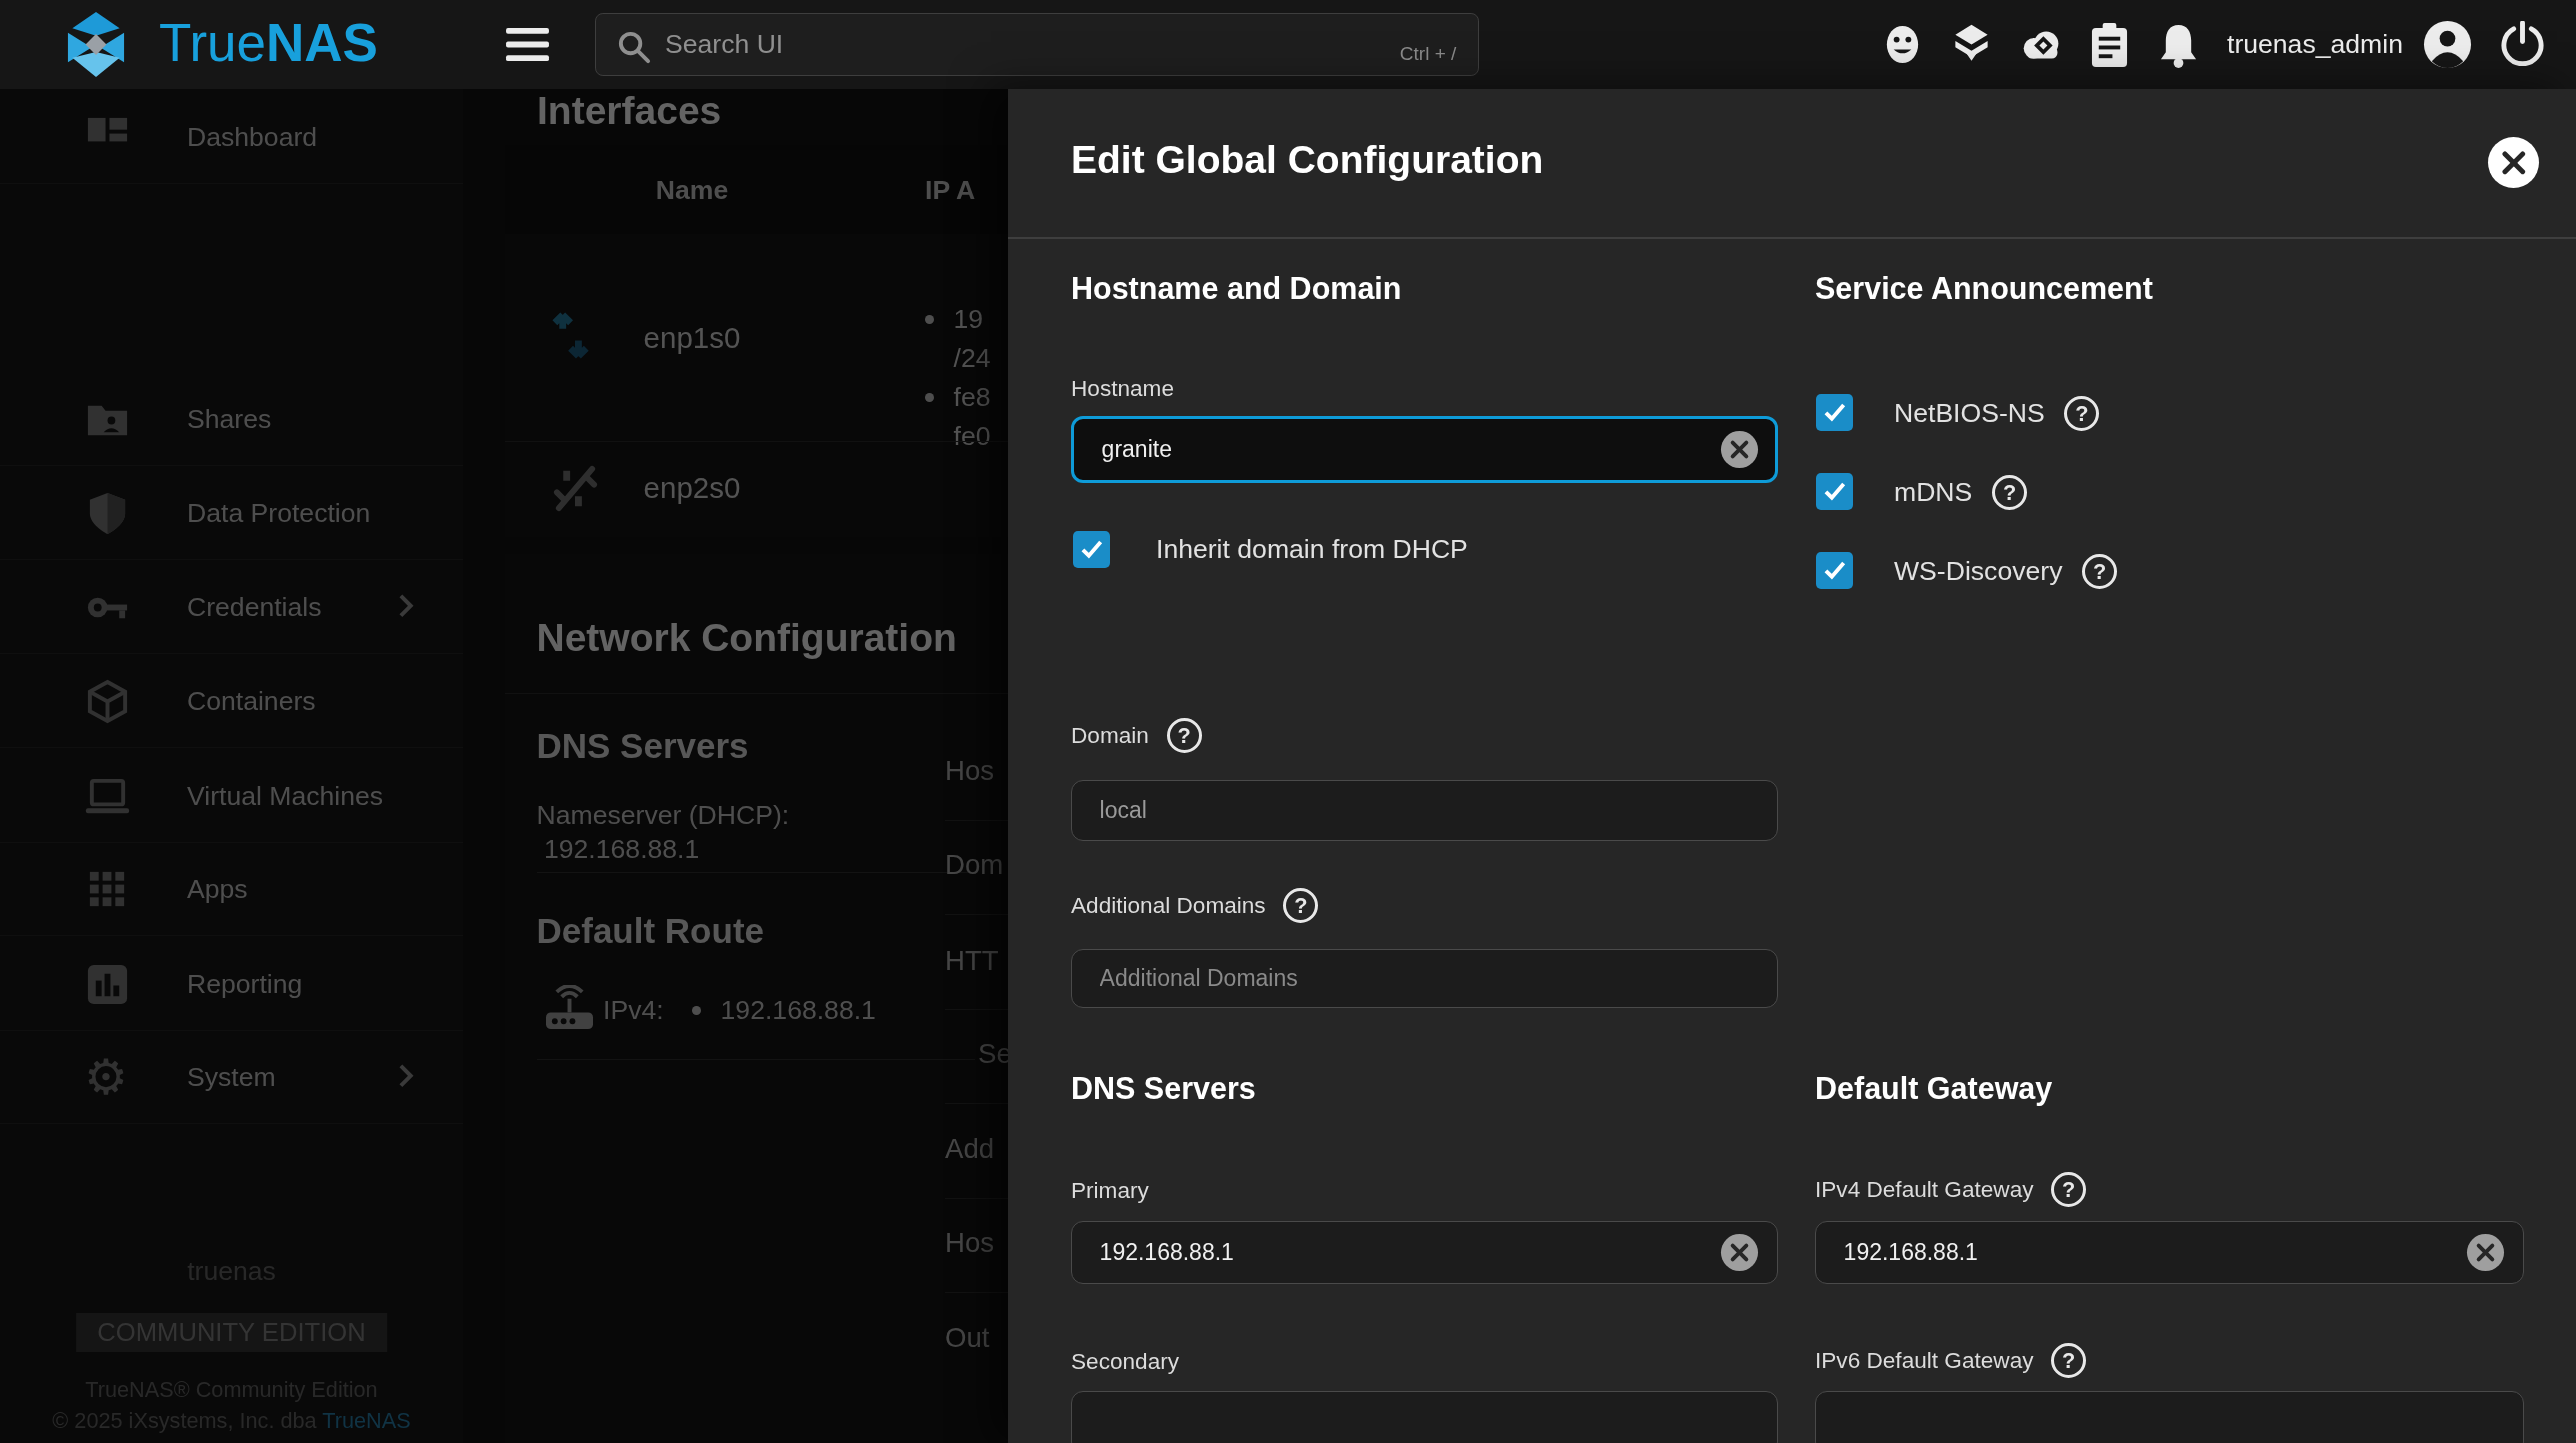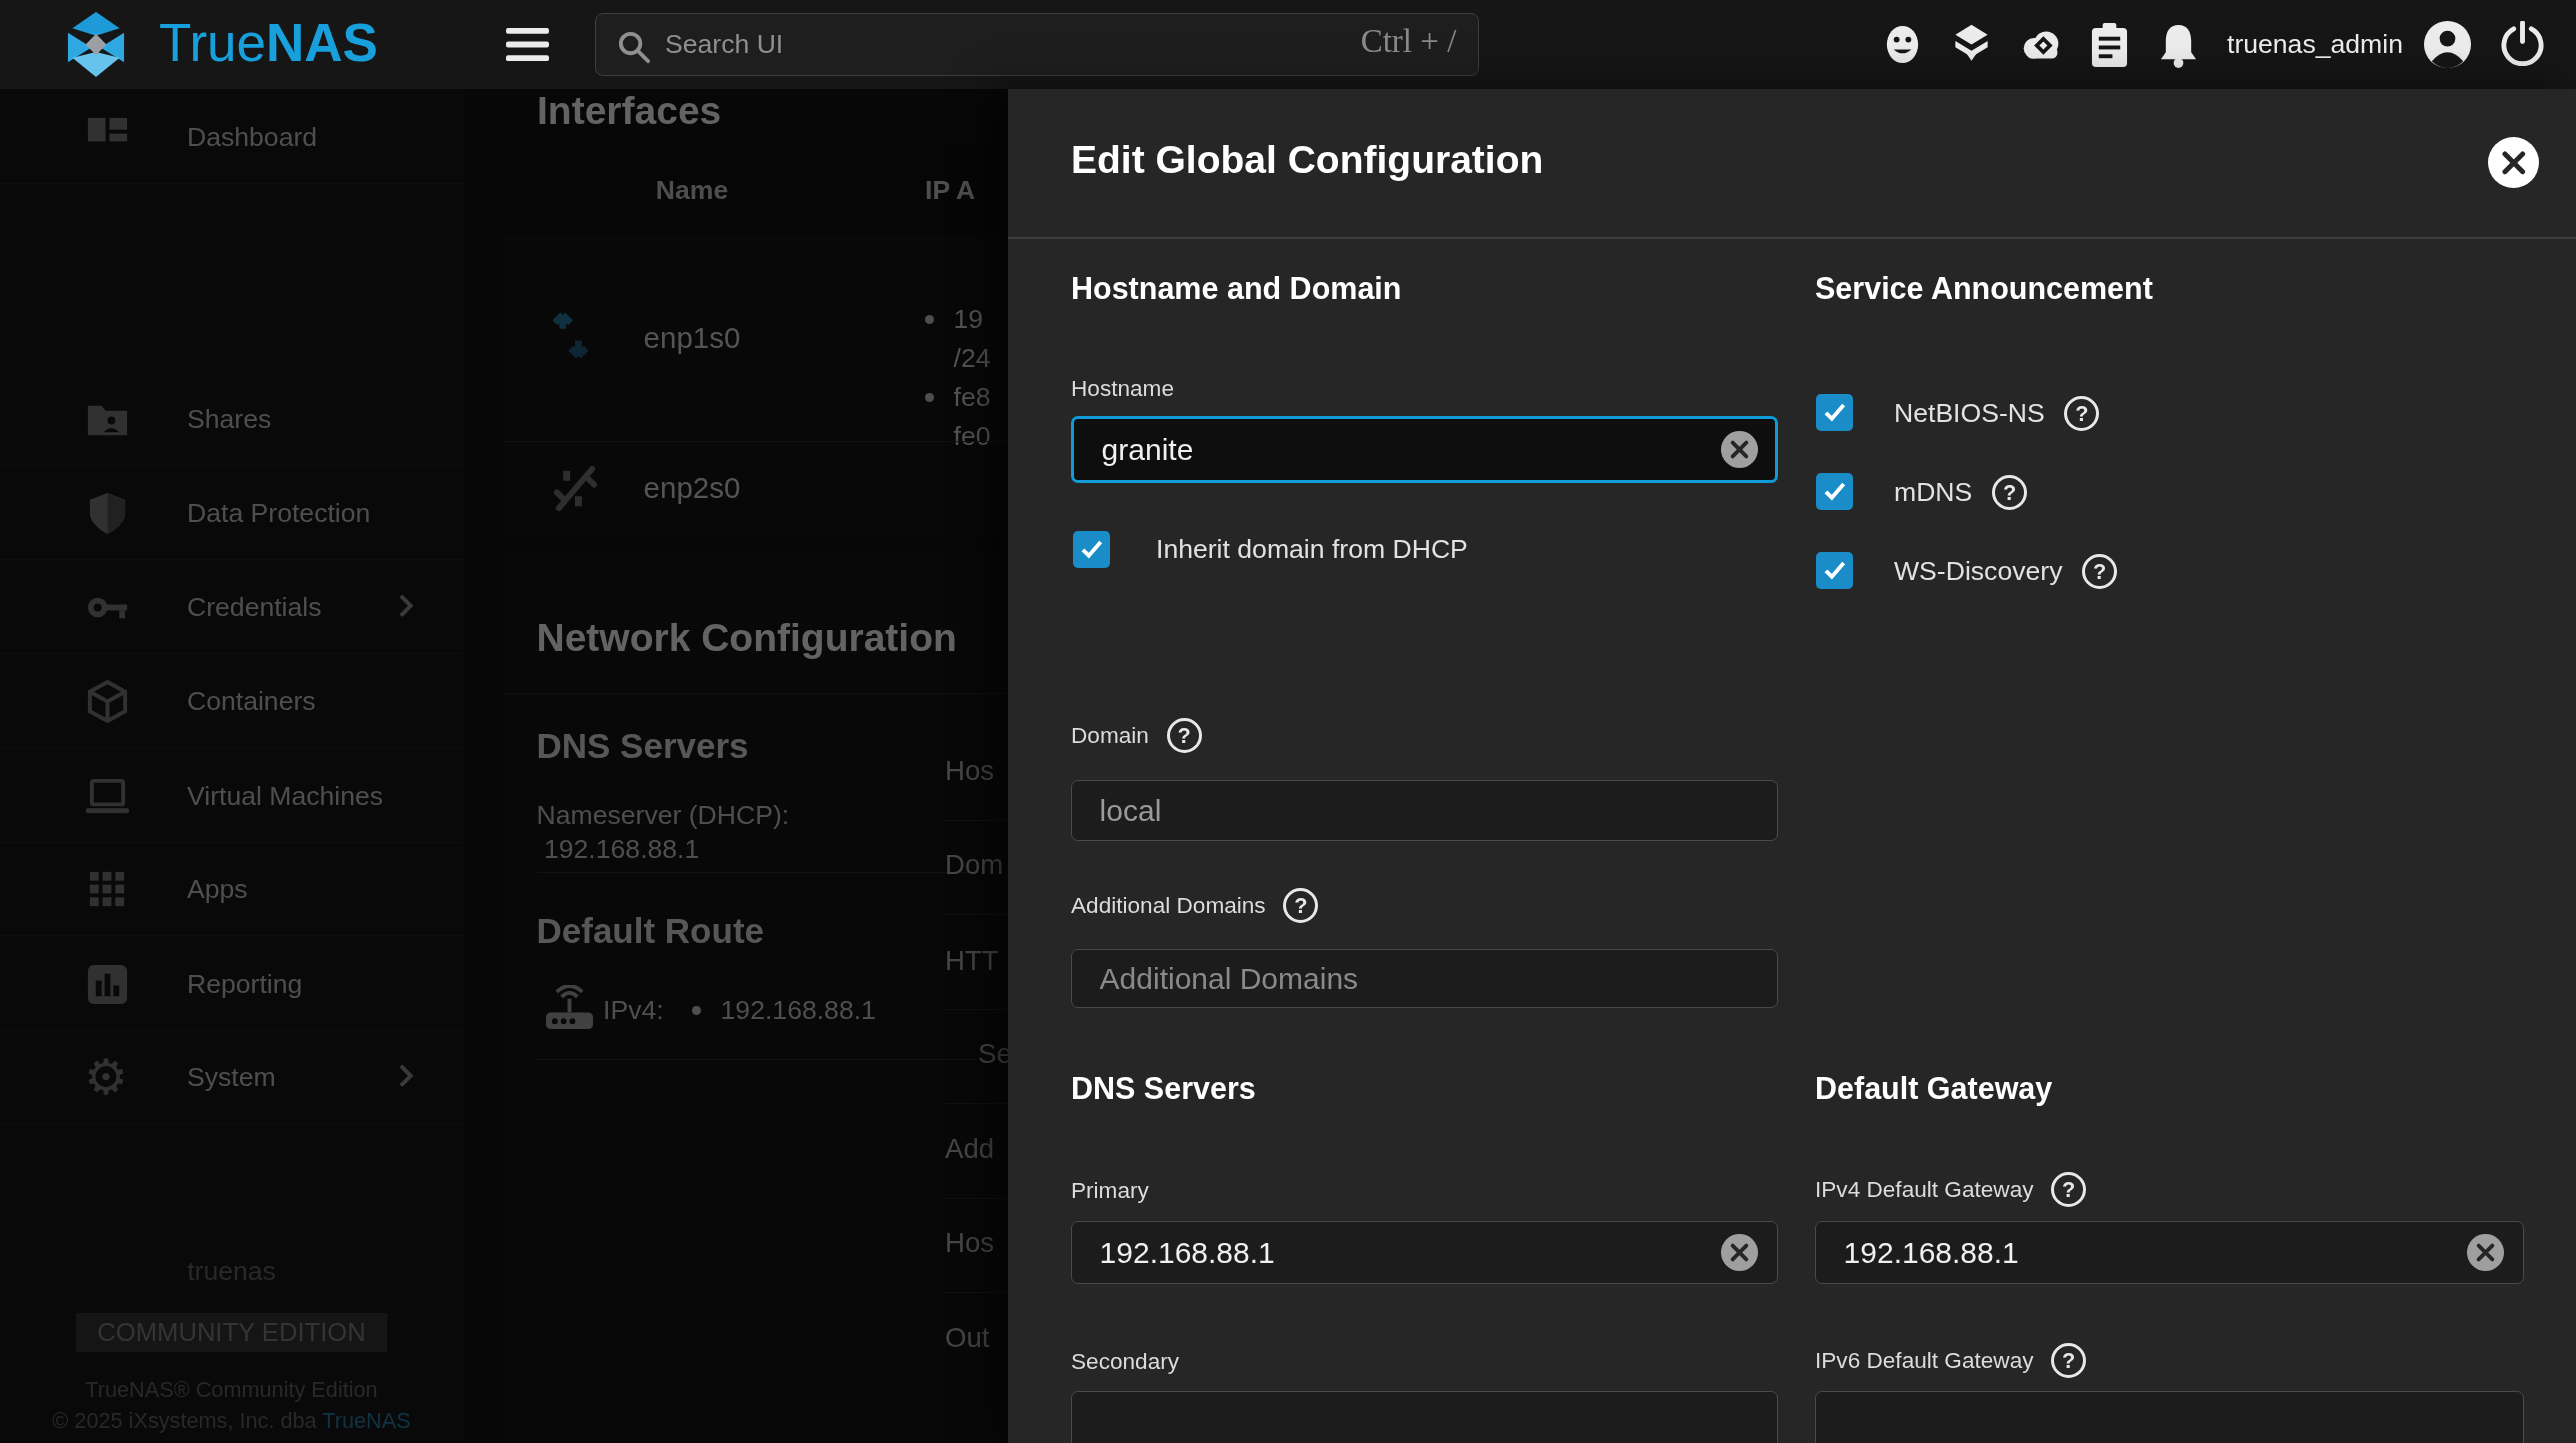--- a/index.html
+++ b/index.html
@@ -10,21 +10,21 @@
 
   
   #topbar { position:absolute; left:0; top:0; width:2576px; height:89px; background:#161616; z-index:20; }
   .logo-text { font-size:53px; color:#18a0dc; letter-spacing:0; white-space:nowrap; }
   .logo-text b { font-weight:700; }
   .searchbox { position:absolute; left:595px; top:12.8px; width:884px; height:63px; background:#1e1e1e;
                border:1px solid #3e3e3e; border-radius:7.9px; }
   .searchbox input { position:absolute; left:69px; top:0; width:650px; height:61px; background:transparent;
                border:none; outline:none; color:#d8d8d8; font-size:26.6px; font-family:"Liberation Sans",sans-serif; }
   .searchbox input::placeholder { color:#8f8f8f; }
-  .shortcut { position:absolute; right:21.7px; top:9px; font-size:33px; color:#8a8a8a;font-family:Liberation Serif, serif; }
+  .shortcut { position:absolute; right:21.7px; top:29px; font-size:19px; color:#8a8a8a; }
   .topicon { position:absolute; top:22.6px; width:43px; height:43px; cursor:pointer; }
   .username { position:absolute; left:2227px; top:28.5px; width:193px; font-size:26.6px; color:#ececec; white-space:nowrap; }
 
   
   #sidebar { position:absolute; left:0; top:89px; width:463px; height:1354px; background:#111111; z-index:1; }
   .nav-item { position:absolute; left:0; width:463px; height:94px; border-bottom:1px solid #1c1c1c; cursor:pointer; }
   .nav-item .nicon { position:absolute; left:84px; top:23.6px; width:47px; height:47px; }
   .nav-item .nlabel { position:absolute; left:187px; top:31.5px; font-size:26.6px; color:#8f8f8f; white-space:nowrap; }
   .nav-item .chev { position:absolute; right:44px; top:33px; }
   .gear-glyph { font-size:49px; color:#5a5a5a; line-height:47px; }
@@ -46,22 +46,22 @@
   .clip-label { position:absolute; left:440px; width:76px; overflow:hidden; font-size:27.6px; color:#808080; white-space:nowrap; }
 
   
   #backdrop { position:absolute; left:0; top:89px; width:2576px; height:1354px; background:rgba(0,0,0,0.45); z-index:10; }
   #modal { position:absolute; left:1008px; top:89px; width:1568px; height:1354px; background:#262626; z-index:30;
            box-shadow:-17.7px 0 39px rgba(0,0,0,0.55); }
   .m-title { position:absolute; left:63px; top:49px; font-size:39px; font-weight:700; color:#ffffff; white-space:nowrap; }
   .m-div { position:absolute; left:0; top:148px; width:1568px; height:2px; background:#3e3e3e; }
   .sec-h { position:absolute; font-size:30.5px; font-weight:700; color:#ffffff; white-space:nowrap; }
   .f-label { position:absolute; font-size:22.6px; color:#dcdcdc; white-space:nowrap; display:flex; align-items:center; gap:17.7px; }
-  .tinput { position:absolute; background:#1c1c1c; border:1px solid #4a4a4a; border-radius:7px; color:#f0f0f0;
-            font-size:30px; font-family:"Liberation Sans",sans-serif; padding:0 69px 0 27.6px; outline:none; }
+  .tinput { position:absolute; background:#1c1c1c; border:1px solid #4a4a4a; border-radius:12px; color:#f0f0f0;
+            font-size:23px; font-family:"Liberation Sans",sans-serif; padding:0 69px 0 27.6px; outline:none; }
   .tinput.focused { border:3px solid #0e9bd8; background:#0e0e0e; }
   .tinput.dimval { color:#9a9a9a; }
   .tinput::placeholder { color:#8a8a8a; }
   .clear-ic { position:absolute; width:41px; height:41px; cursor:pointer; }
   .cbx { position:absolute; width:37px; height:37px; background:#1a8dc8; border-radius:4.9px; display:flex;
          align-items:center; justify-content:center; cursor:pointer; }
   .cb-label { position:absolute; font-size:26.6px; color:#e2e2e2; white-space:nowrap; }
   .help-ic { width:35px; height:35px; border:3px solid #e8e8e8; border-radius:50%; color:#e8e8e8; font-size:21.7px;
              font-weight:700; display:inline-flex; align-items:center; justify-content:center; flex:none; cursor:pointer; }
   .row-flex { position:absolute; display:flex; align-items:center; gap:19.7px; }

